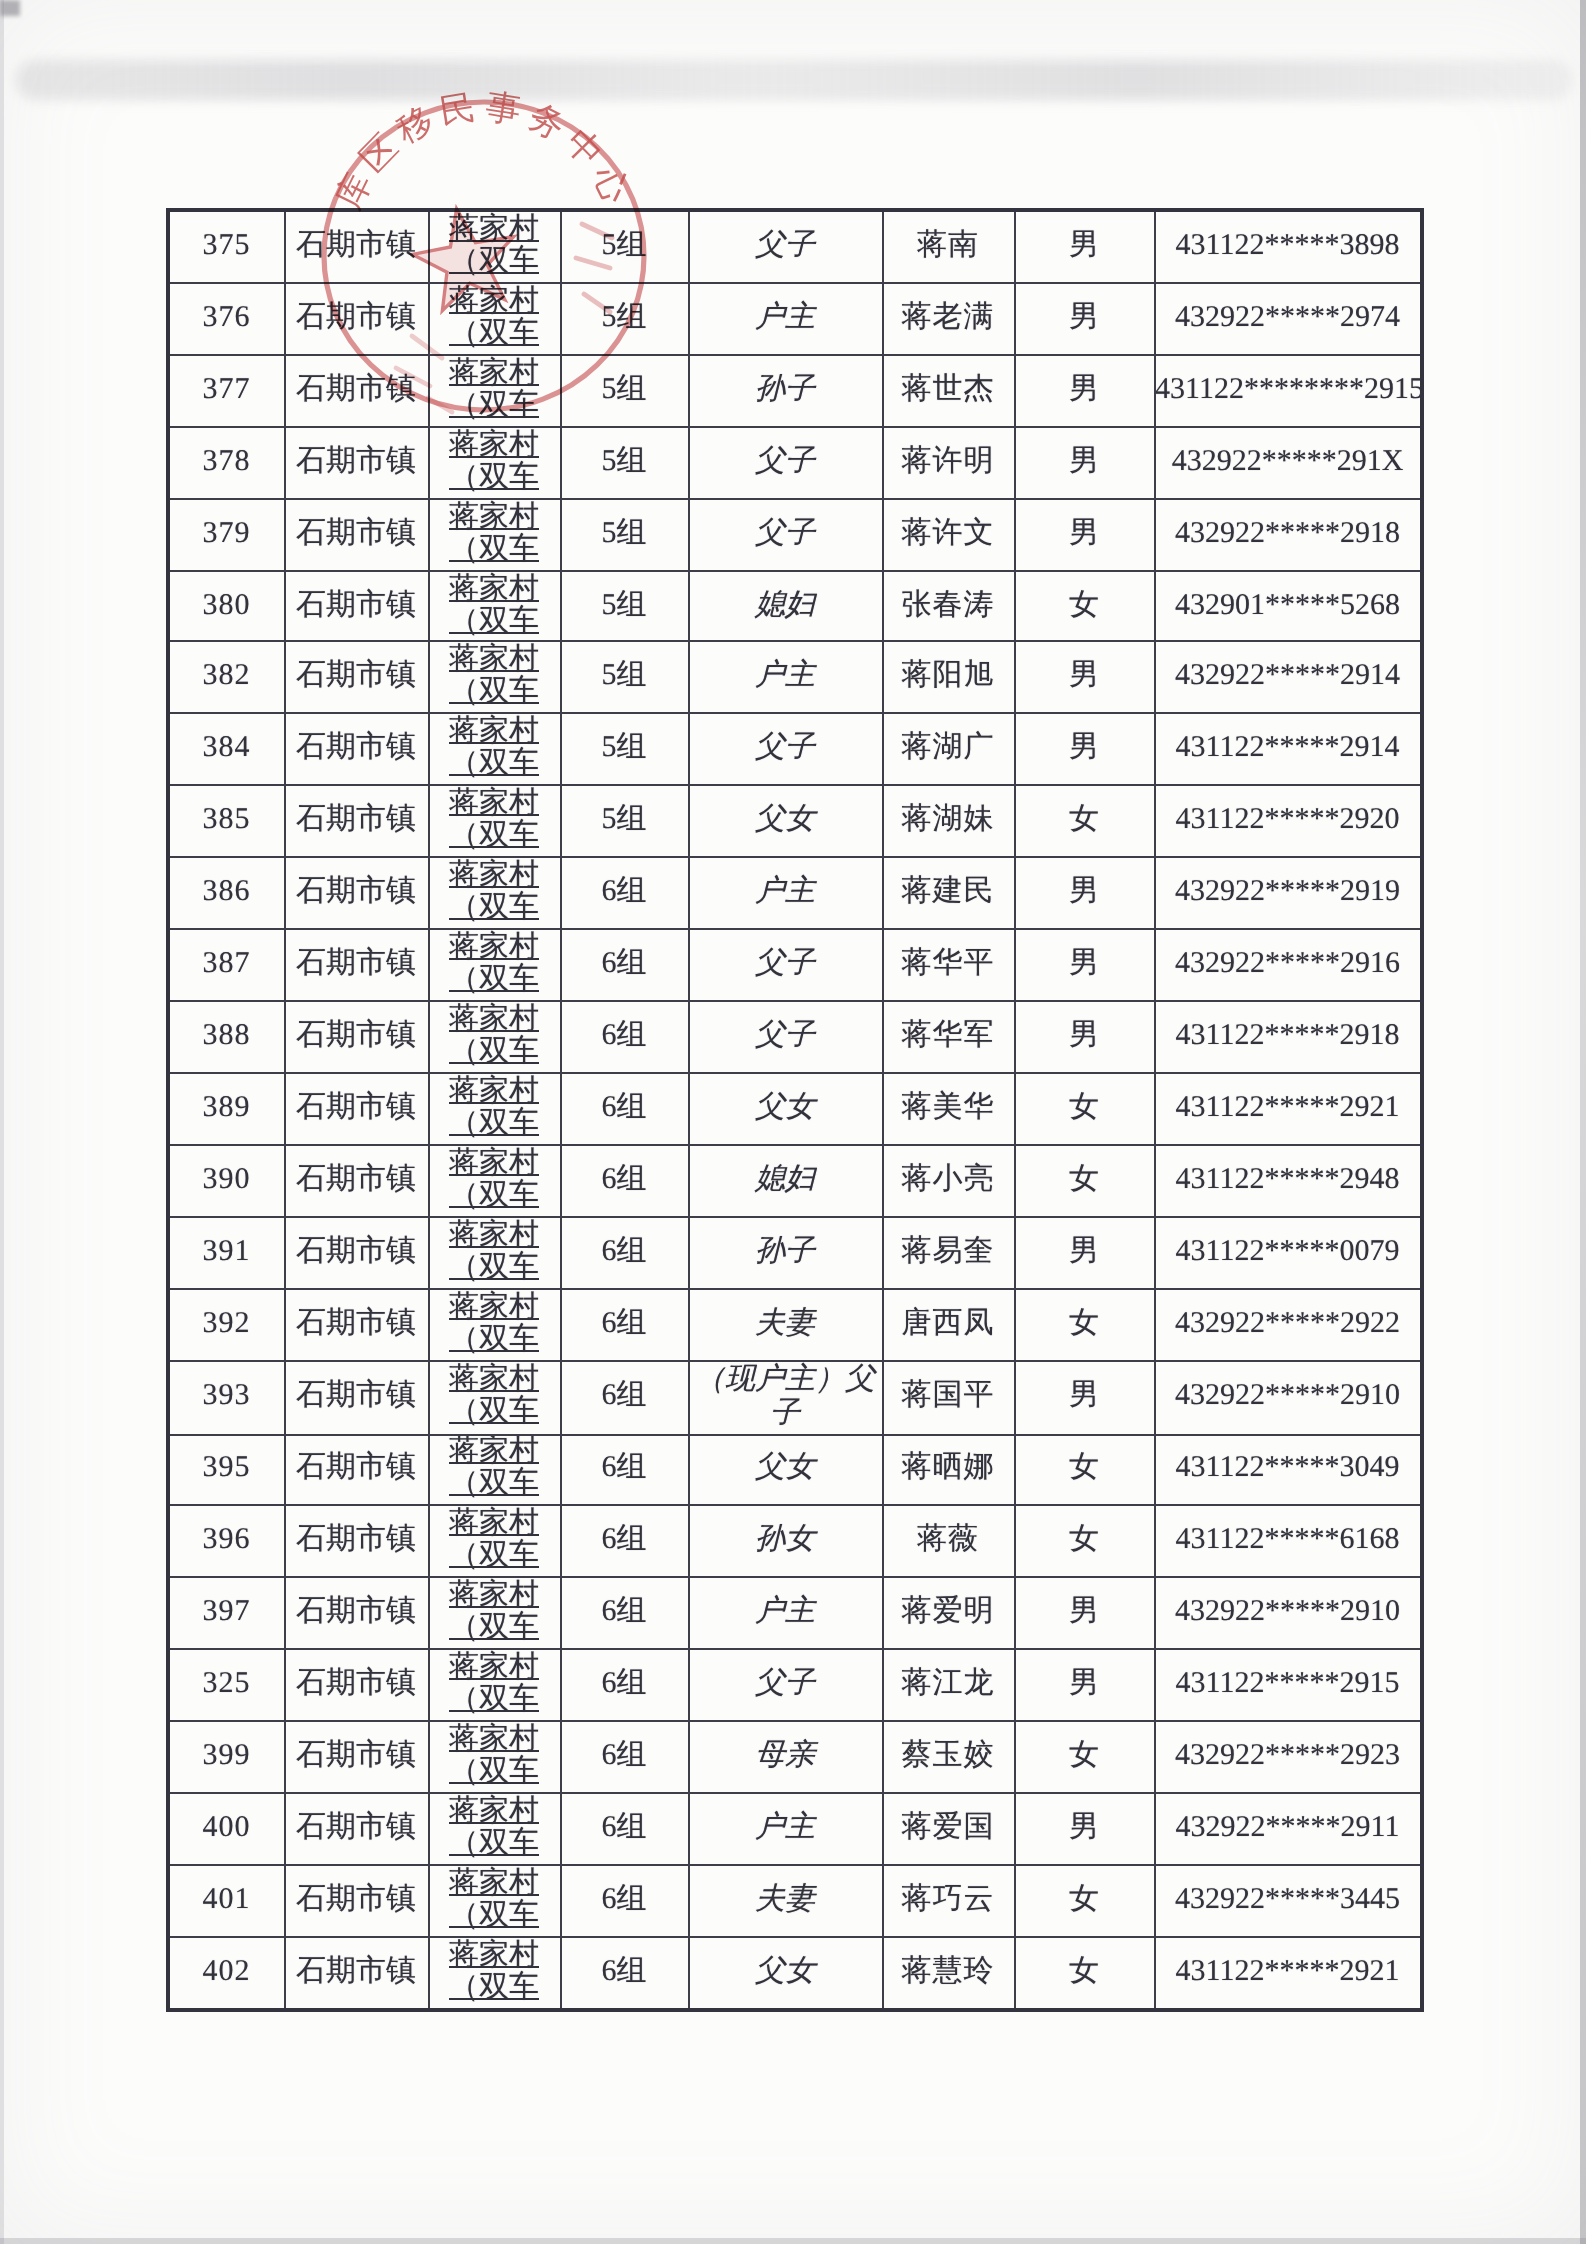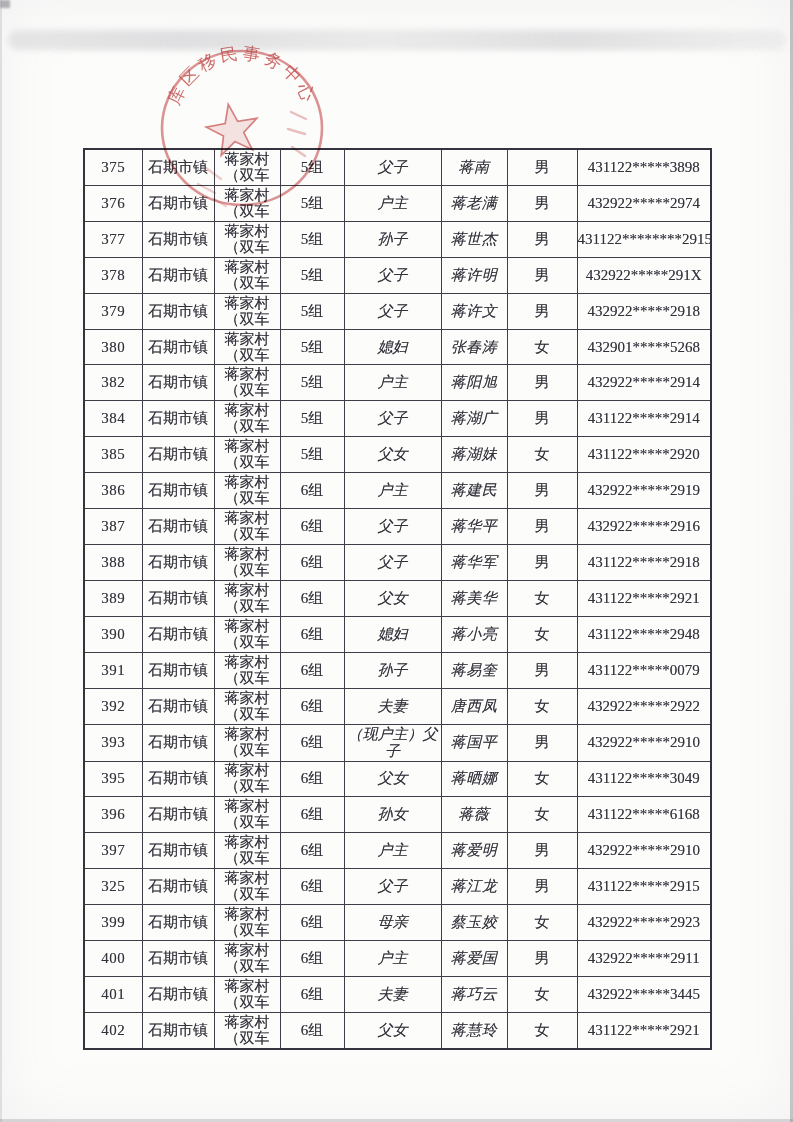--- a/index.html
+++ b/index.html
@@ -43,36 +43,35 @@
     position:absolute;left:0;top:0;width:10px;height:8px;
     background:rgba(110,110,118,0.5);filter:blur(1px);
   }
 
   
   table.roster{
     position:absolute;left:83px;top:104px;
     width:627px;height:902px;
     border-collapse:collapse;table-layout:fixed;
     background:transparent;
-    margin-top:44px;
   }
   table.roster td{
     border:1.5px solid #3e3e48;
     text-align:center;vertical-align:middle;
     padding:0;overflow:hidden;
     color:#32323c;
     font-size:15px;line-height:17px;
     white-space:normal;
   }
   table.roster{border:2px solid #34343e;}
   td.c-no{font-size:17px;letter-spacing:0.5px;color:#2e2e38;}
-  td.c-village span{display:inline-block;width:56px;line-height:16px;}
+  td.c-village span{display:inline-block;width:56px;line-height:16px;text-decoration:underline;}
   td.c-relation span{display:inline-block;width:93px;line-height:17px;font-style:italic;}
   td.c-id{font-size:15px;white-space:nowrap;letter-spacing:0px;color:#2c2c36;}
-  td.c-name{letter-spacing:0.5px;font-style:italic;}
+  td.c-name{letter-spacing:0.5px;}
   
   table.roster td{text-shadow:0 0 0.5px rgba(60,60,70,0.55);}
 
   
   svg.stamp{
     position:absolute;left:0;top:0;
     mix-blend-mode:multiply;
     filter:blur(0.35px);
     pointer-events:none;
   }

